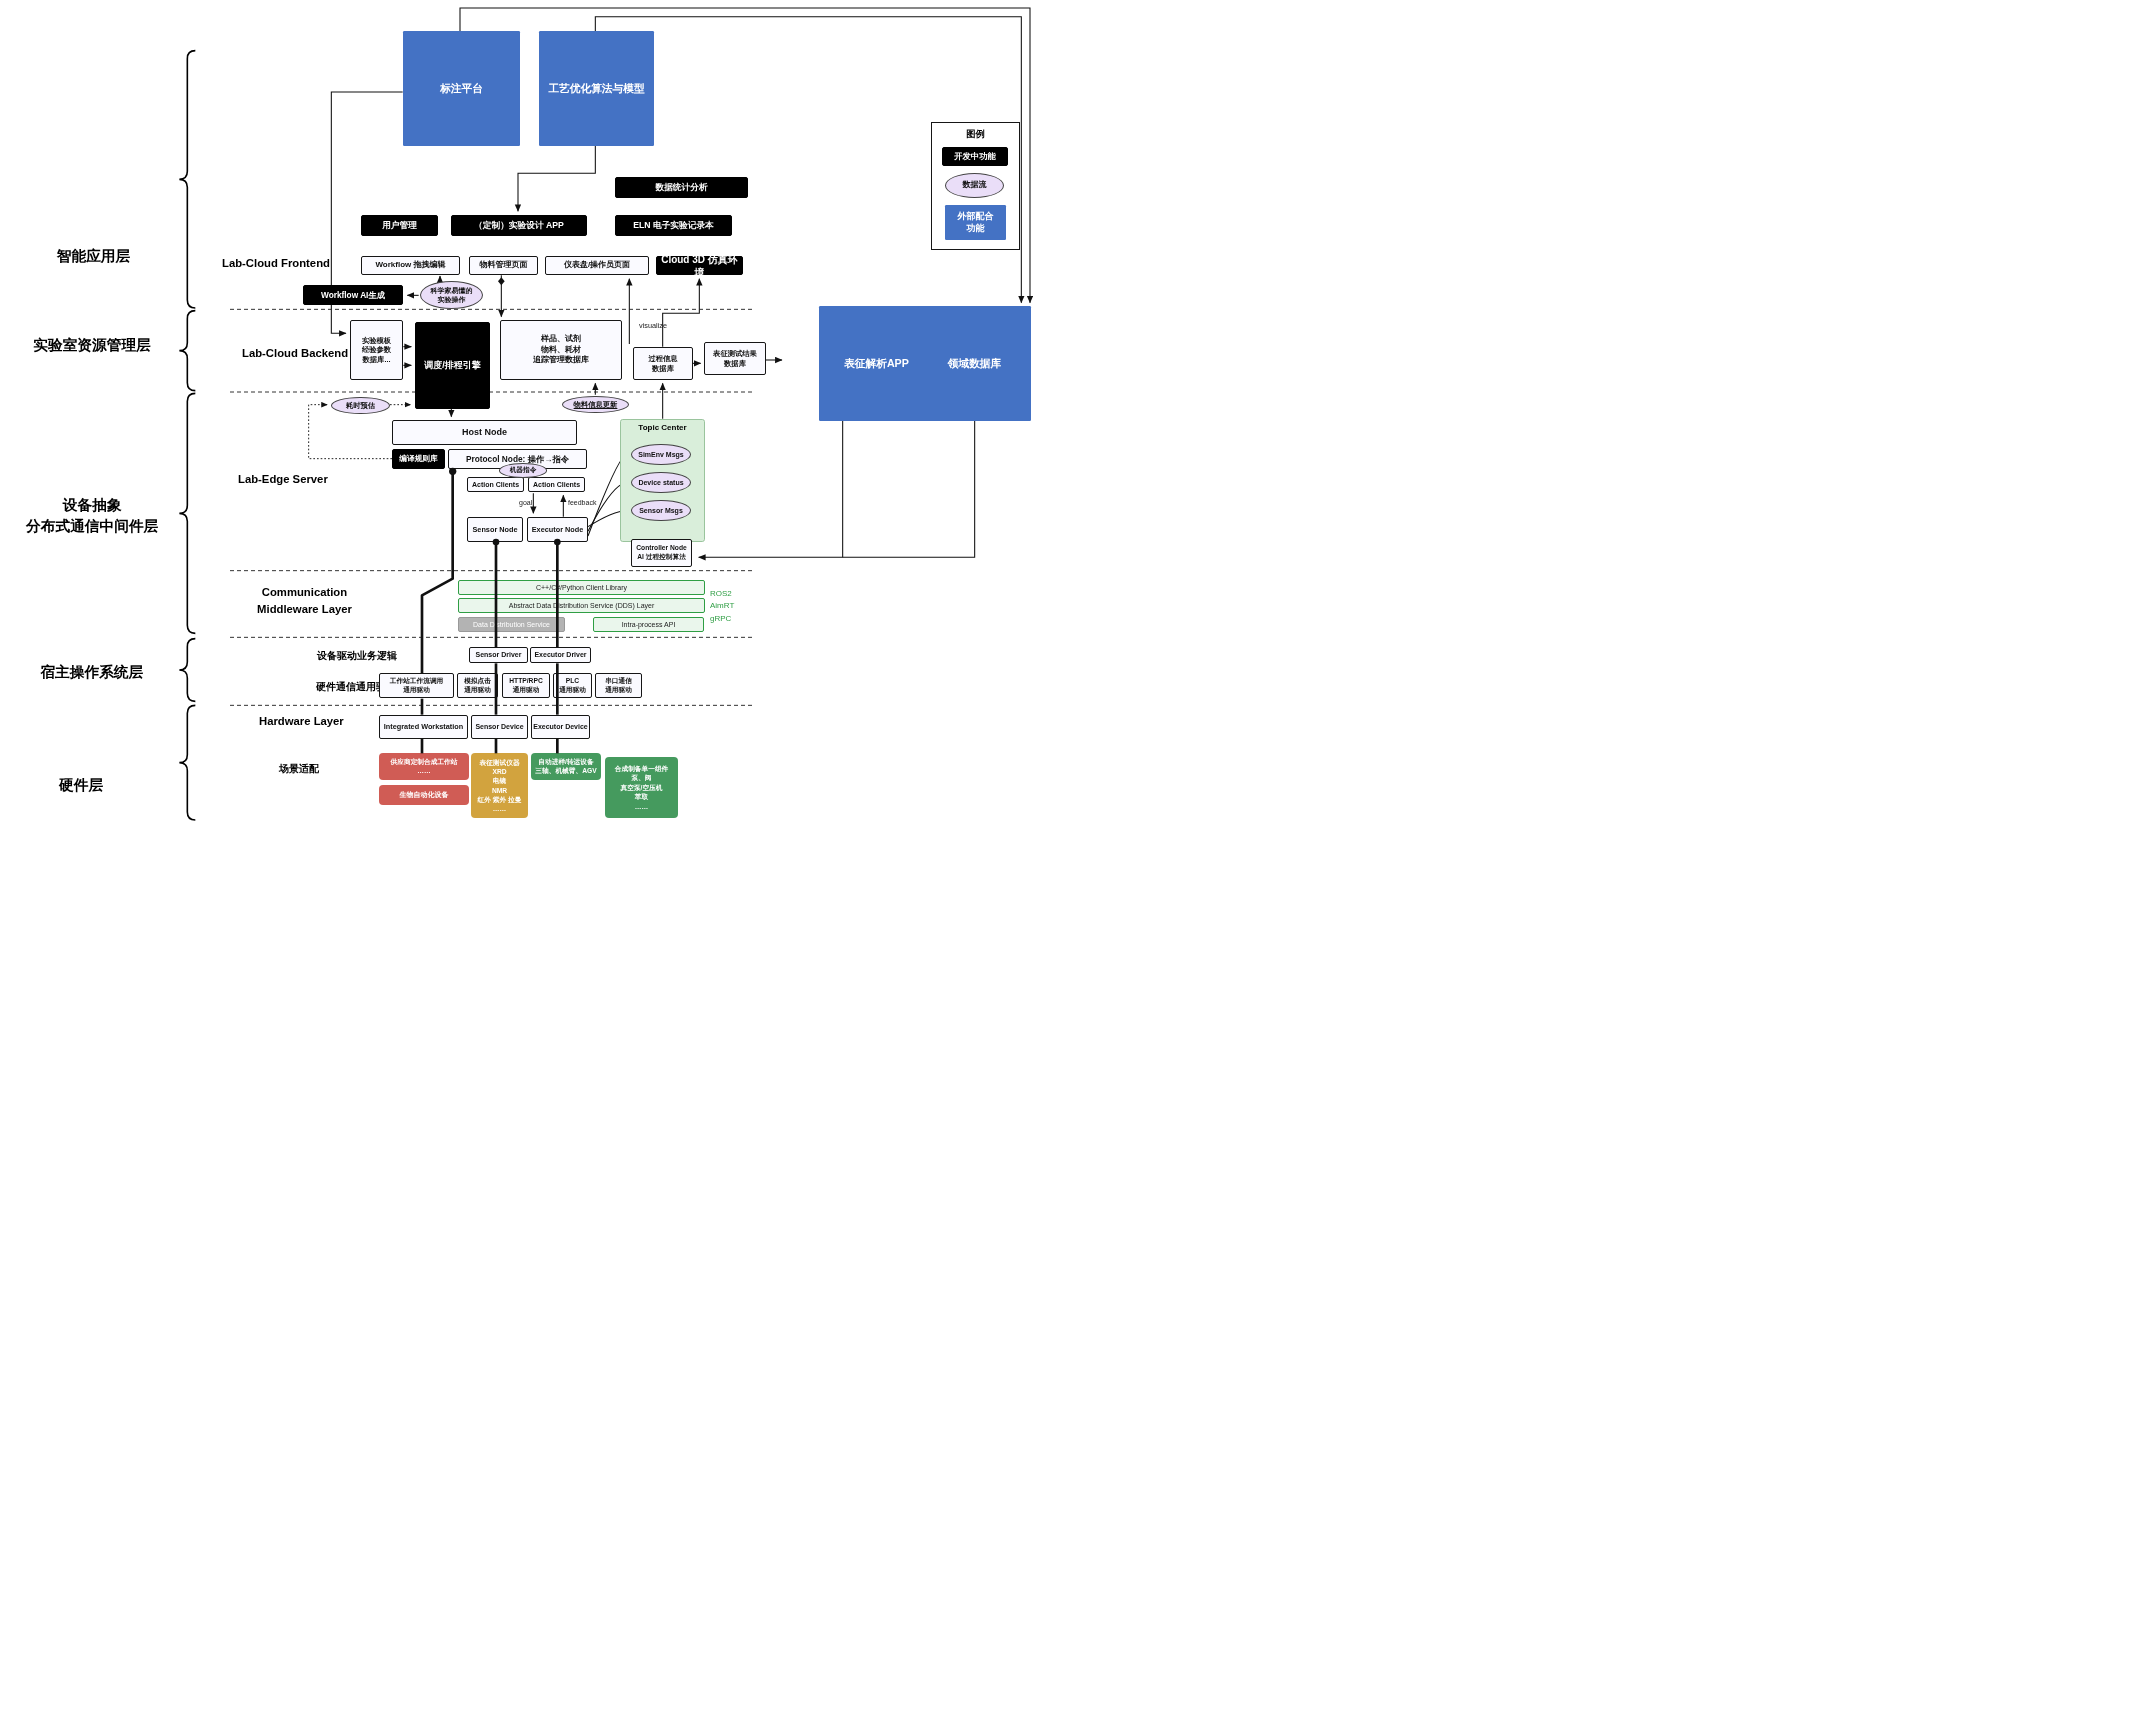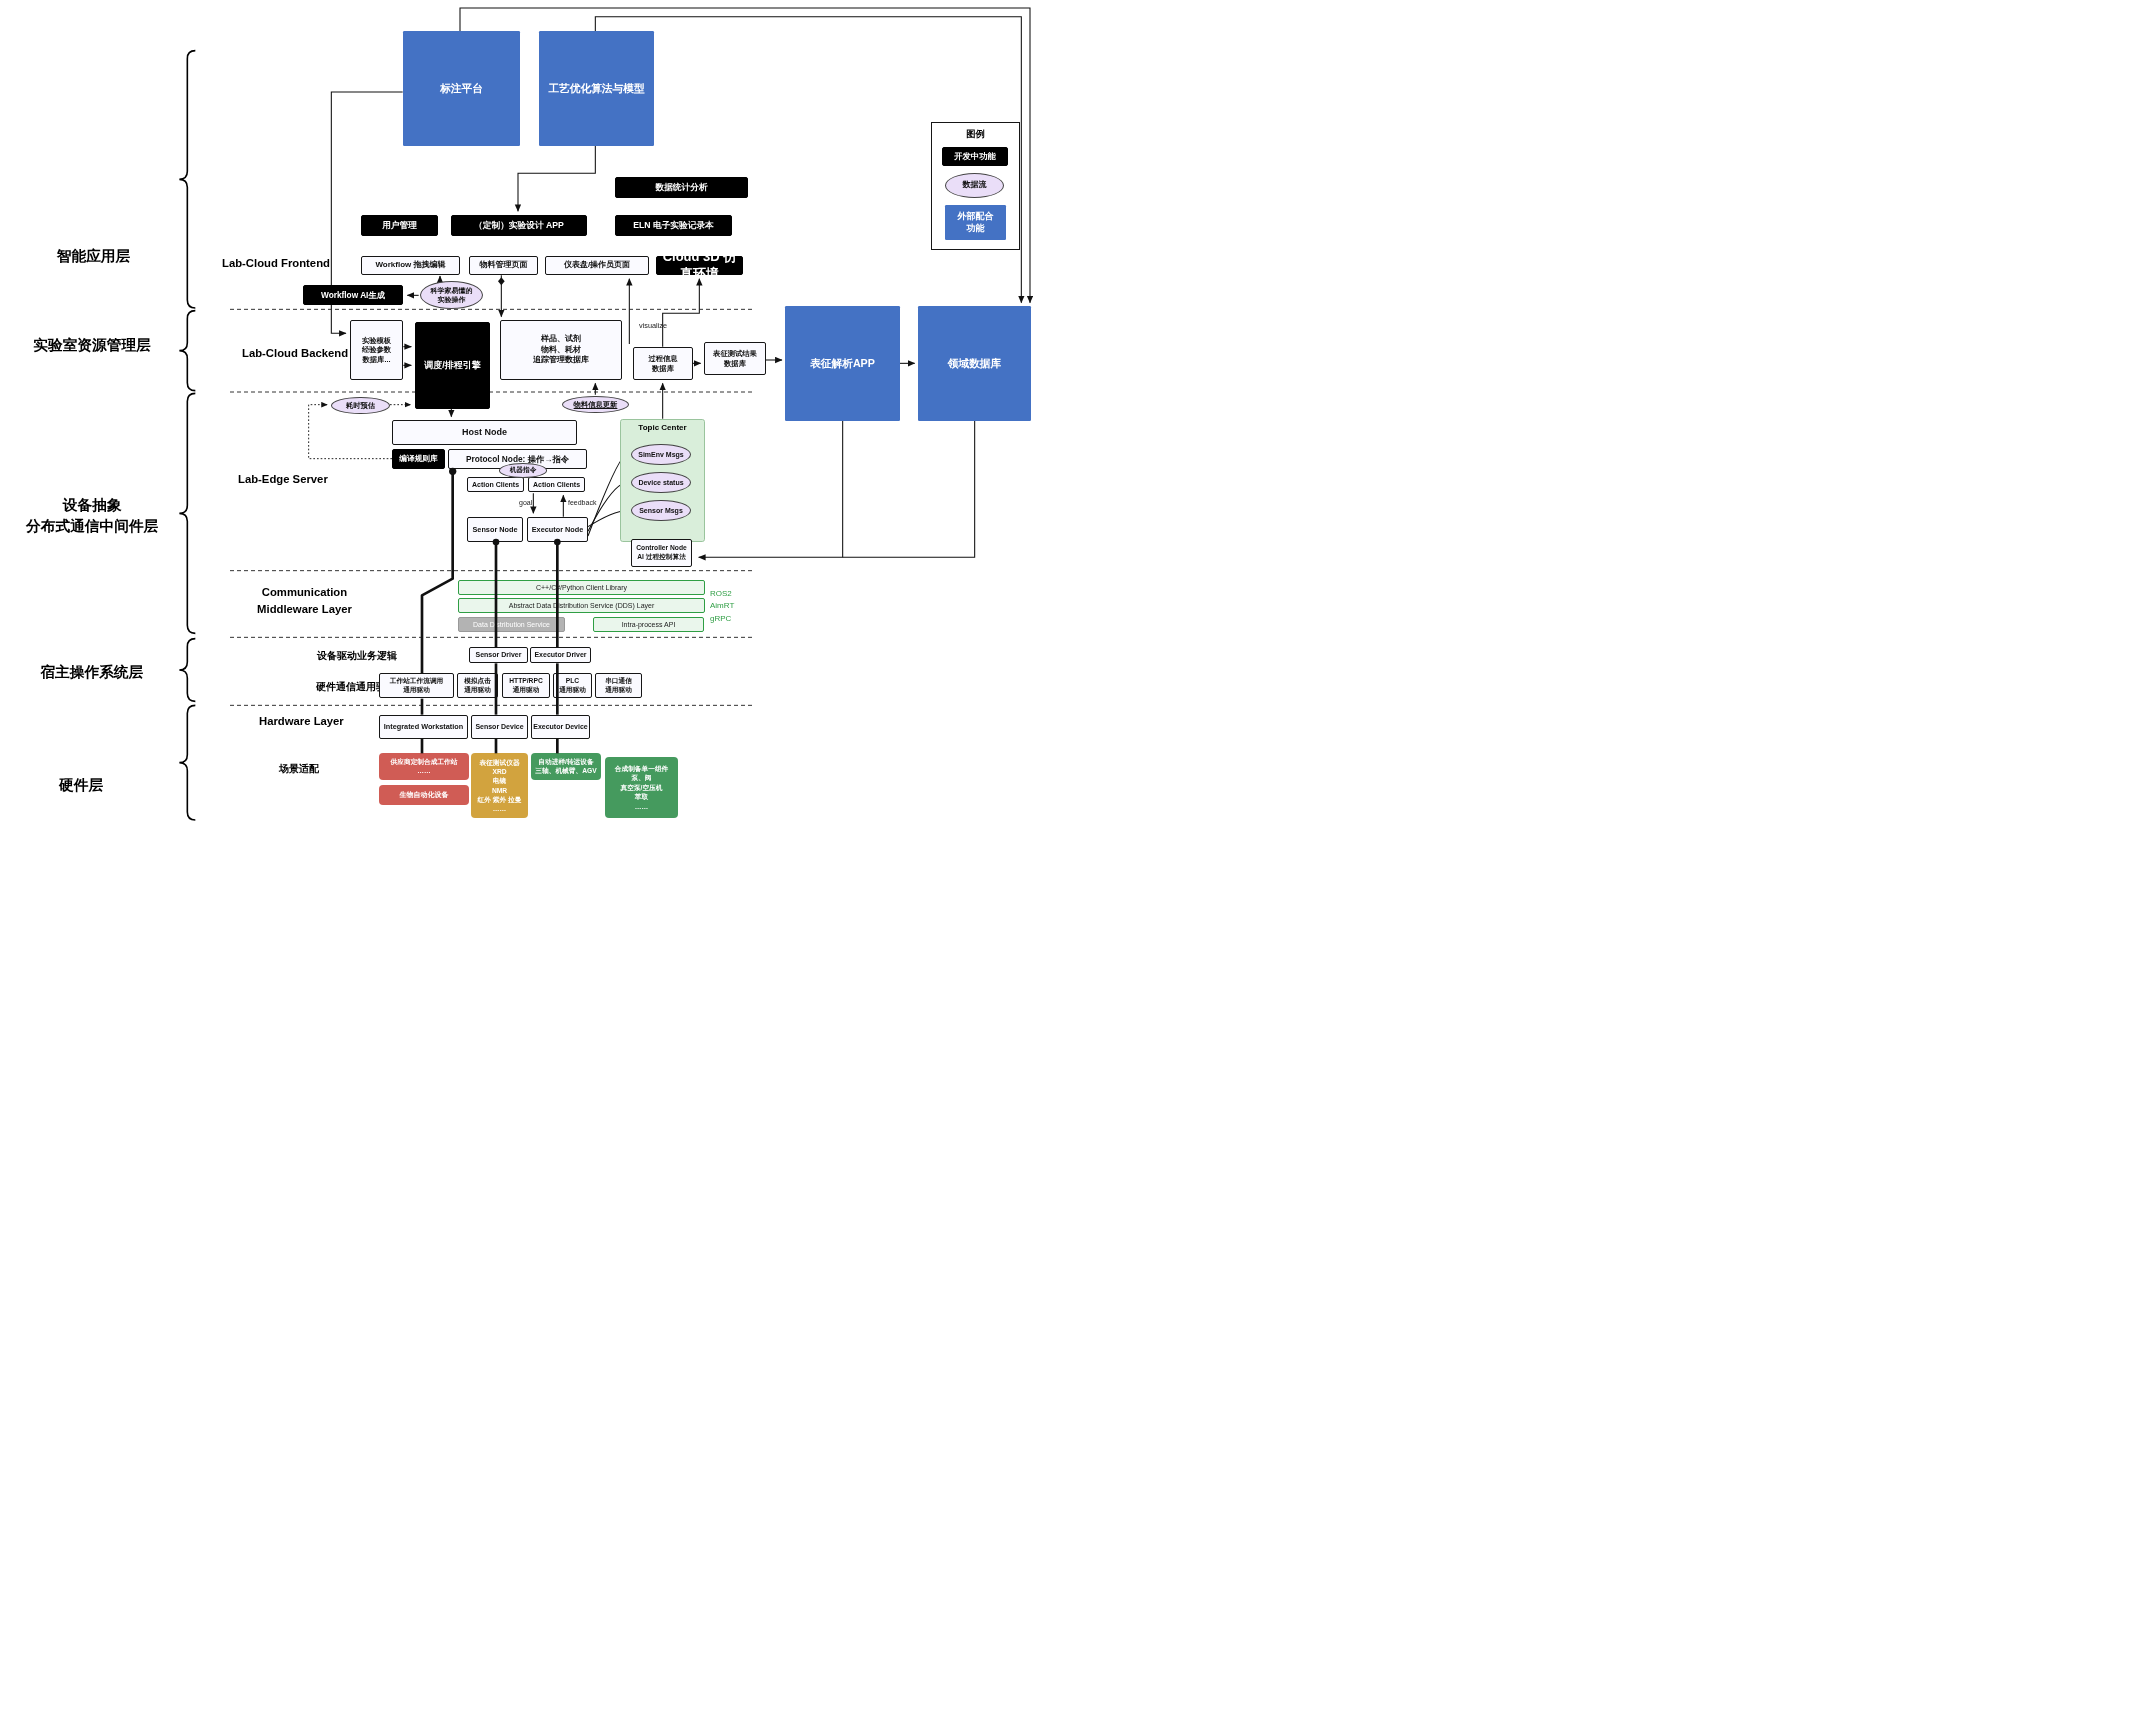--- a/index.html
+++ b/index.html
@@ -83,40 +83,40 @@
 
   <div class="lbl" style="left:40px;top:247px;width:107px;text-align:center;font-size:14.7px;">智能应用层</div>
   <div class="lbl" style="left:12px;top:336px;width:160px;text-align:center;font-size:14.7px;">实验室资源管理层</div>
   <div class="lbl" style="left:6.7px;top:495px;width:171px;text-align:center;font-size:14.7px;line-height:1.45;">设备抽象
 分布式通信中间件层</div>
   <div class="lbl" style="left:21.3px;top:663px;width:141px;text-align:center;font-size:14.7px;">宿主操作系统层</div>
   <div class="lbl" style="left:59px;top:776px;width:69px;text-align:left;font-size:14.7px;">硬件层</div>
 
   <div class="box blue" style="left:403px;top:31px;width:117px;height:115px;font-size:10.7px;">标注平台</div>
   <div class="box blue" style="left:539px;top:31px;width:115px;height:115px;font-size:10.7px;">工艺优化算法与模型</div>
-  <div class="box blue" style="left:785px;top:306px;width:115px;height:115px;font-size:10.7px;">表征解析APP</div>
+  <div class="box blue" style="left:819px;top:306px;width:115px;height:115px;font-size:10.7px;">表征解析APP</div>
   <div class="box blue" style="left:918px;top:306px;width:113px;height:115px;font-size:10.7px;">领域数据库</div>
 
   <div class="box" style="left:931px;top:122px;width:89px;height:128px;background:#fff;align-items:flex-start;border-radius:0;"></div>
   <div class="lbl" style="left:931px;top:128px;width:89px;text-align:center;font-size:9.3px;">图例</div>
   <div class="box black" style="left:942px;top:147px;width:66px;height:19.3px;font-size:8.3px;">开发中功能</div>
   <div class="box ellipse" style="left:945px;top:173px;width:59px;height:25px;font-size:8px;">数据流</div>
   <div class="box blue" style="left:945px;top:205px;width:61px;height:35px;font-size:9px;">外部配合
 功能</div>
 
   <div class="box black" style="left:615px;top:177px;width:133px;height:20.7px;font-size:8.7px;">数据统计分析</div>
   <div class="box black" style="left:361px;top:215px;width:77px;height:21.3px;font-size:8.7px;">用户管理</div>
   <div class="box black" style="left:451px;top:215px;width:136px;height:21.3px;font-size:8.7px;">（定制）实验设计 APP</div>
   <div class="box black" style="left:615px;top:215px;width:117px;height:21.3px;font-size:8.7px;">ELN 电子实验记录本</div>
 
   <div class="lbl" style="left:222px;top:257px;font-size:11.3px;">Lab-Cloud Frontend</div>
   <div class="box" style="left:361px;top:256px;width:99px;height:19.3px;font-size:8px;">Workflow 拖拽编辑</div>
   <div class="box" style="left:469px;top:256px;width:69px;height:19.3px;font-size:8px;">物料管理页面</div>
   <div class="box" style="left:545px;top:256px;width:104px;height:19.3px;font-size:8px;">仪表盘/操作员页面</div>
-  <div class="box black" style="left:656px;top:256px;width:87px;height:19.3px;font-size:13px;">Cloud 3D 仿真环境</div>
+  <div class="box black" style="left:656px;top:256px;width:87px;height:19.3px;font-size:10px;">Cloud 3D 仿真环境</div>
   <div class="box black" style="left:303px;top:285px;width:100px;height:20px;font-size:8.3px;">Workflow AI生成</div>
   <div class="box ellipse" style="left:420px;top:281px;width:63px;height:28px;font-size:7px;">科学家易懂的
 实验操作</div>
 
   <div class="lbl" style="left:242px;top:347px;font-size:11.3px;">Lab-Cloud Backend</div>
   <div class="box" style="left:350px;top:320px;width:53px;height:60px;font-size:7.3px;">实验模板
 经验参数
 数据库...</div>
   <div class="box black" style="left:415px;top:322px;width:75px;height:87px;font-size:9px;">调度/排程引擎</div>
   <div class="box" style="left:500px;top:320px;width:122px;height:60px;font-size:8px;">样品、试剂

